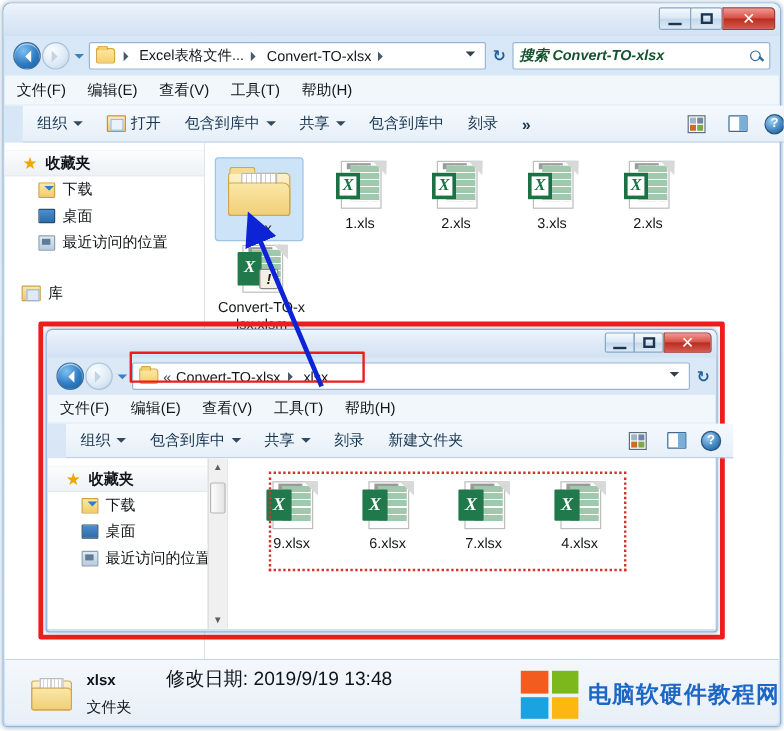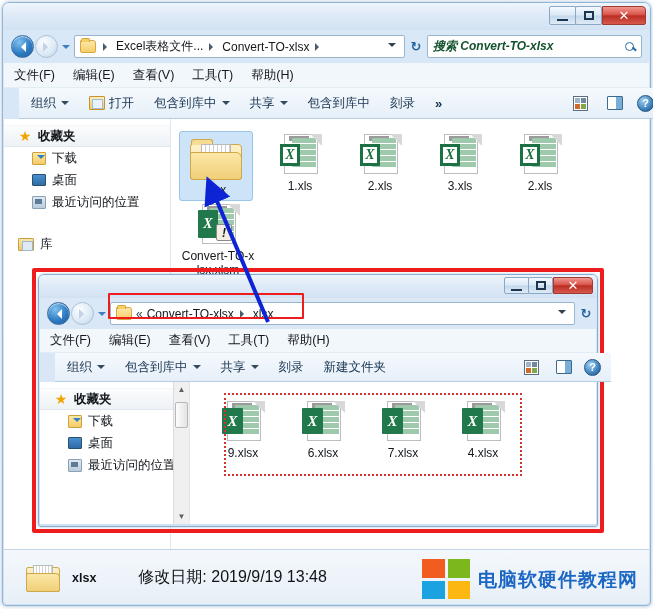--- a/index.html
+++ b/index.html
@@ -325,21 +325,21 @@
   .det-folder .front{position:absolute;left:0;bottom:0;width:34px;height:19px;
     background:linear-gradient(to bottom,#fbe7a6,#f0cf79);border:1px solid #cfa84a;border-radius:2px 4px 2px 2px;}
   .det-text { display:flex; flex-direction:column; justify-content:center; }
   .det-line1 { display:flex; align-items:baseline; }
   .det-name { font-size:12.5px; color:#101418; font-weight:bold; margin-right:26px;}
   .det-mod { font-size:16px; color:#101418;margin-left:16px; }
   .det-line2 { font-size:12.5px; color:#101418; margin-top:4px;}
 
   
   .watermark {
-    position:absolute; right:12px; bottom:6px;
+    position:absolute; right:0; bottom:6px;
     display:flex; align-items:center;
   }
   .wm-logo { width:48px;height:40px;display:grid;grid-template-columns:1fr 1fr;grid-template-rows:1fr 1fr;gap:3px;}
   .wm-logo i { display:block; }
   .wm-logo i:nth-child(1){background:#f25c1f;}
   .wm-logo i:nth-child(2){background:#7cb71c;}
   .wm-logo i:nth-child(3){background:#1ba2e0;}
   .wm-logo i:nth-child(4){background:#fcb711;}
   .wm-text { margin-left:8px; display:flex;flex-direction:column;}
   .wm-title {
@@ -599,20 +599,21 @@
       <span class="det-folder">
         <i class="back"></i>
           <i class="sheet"></i>
           <i class="front"></i>
       </span>
       <span class="det-text">
         <span class="det-line1">
           <span class="det-name">xlsx</span>
           <span class="det-mod">修改日期: 2019/9/19 13:48</span>
         </span>
+        <span class="det-line2">文件夹</span>
       </span>
     </div>
 
     <div class="watermark">
       <span class="wm-logo">
           <i></i>
           <i></i>
           <i></i>
           <i></i>
         </span>

